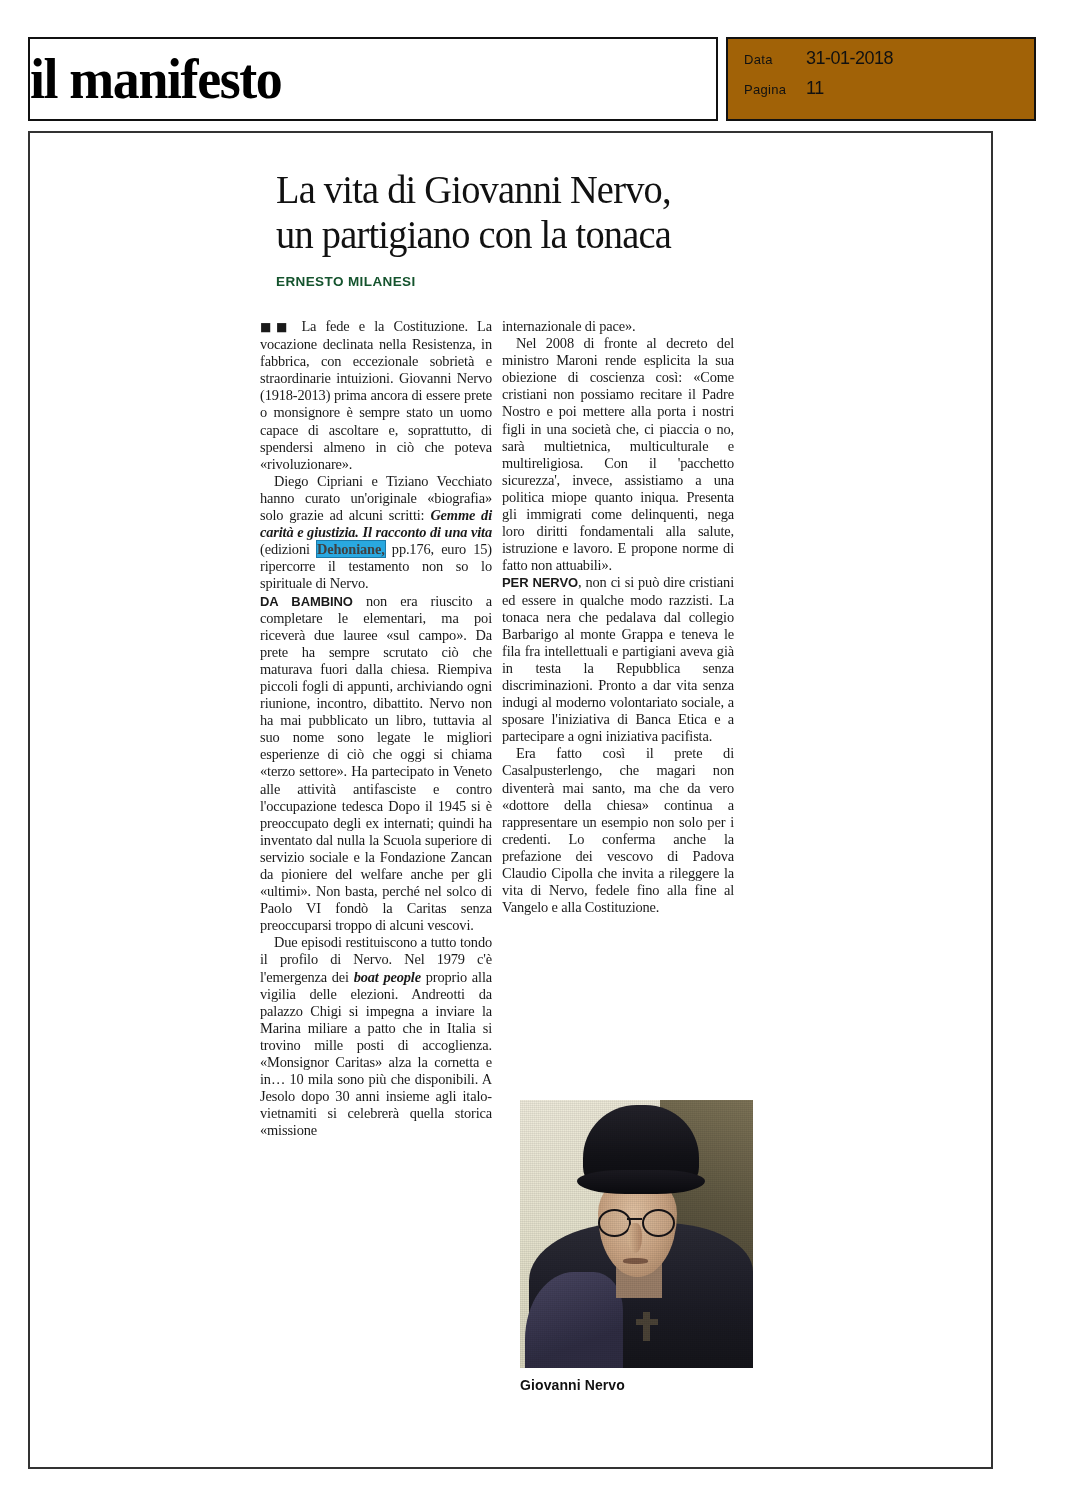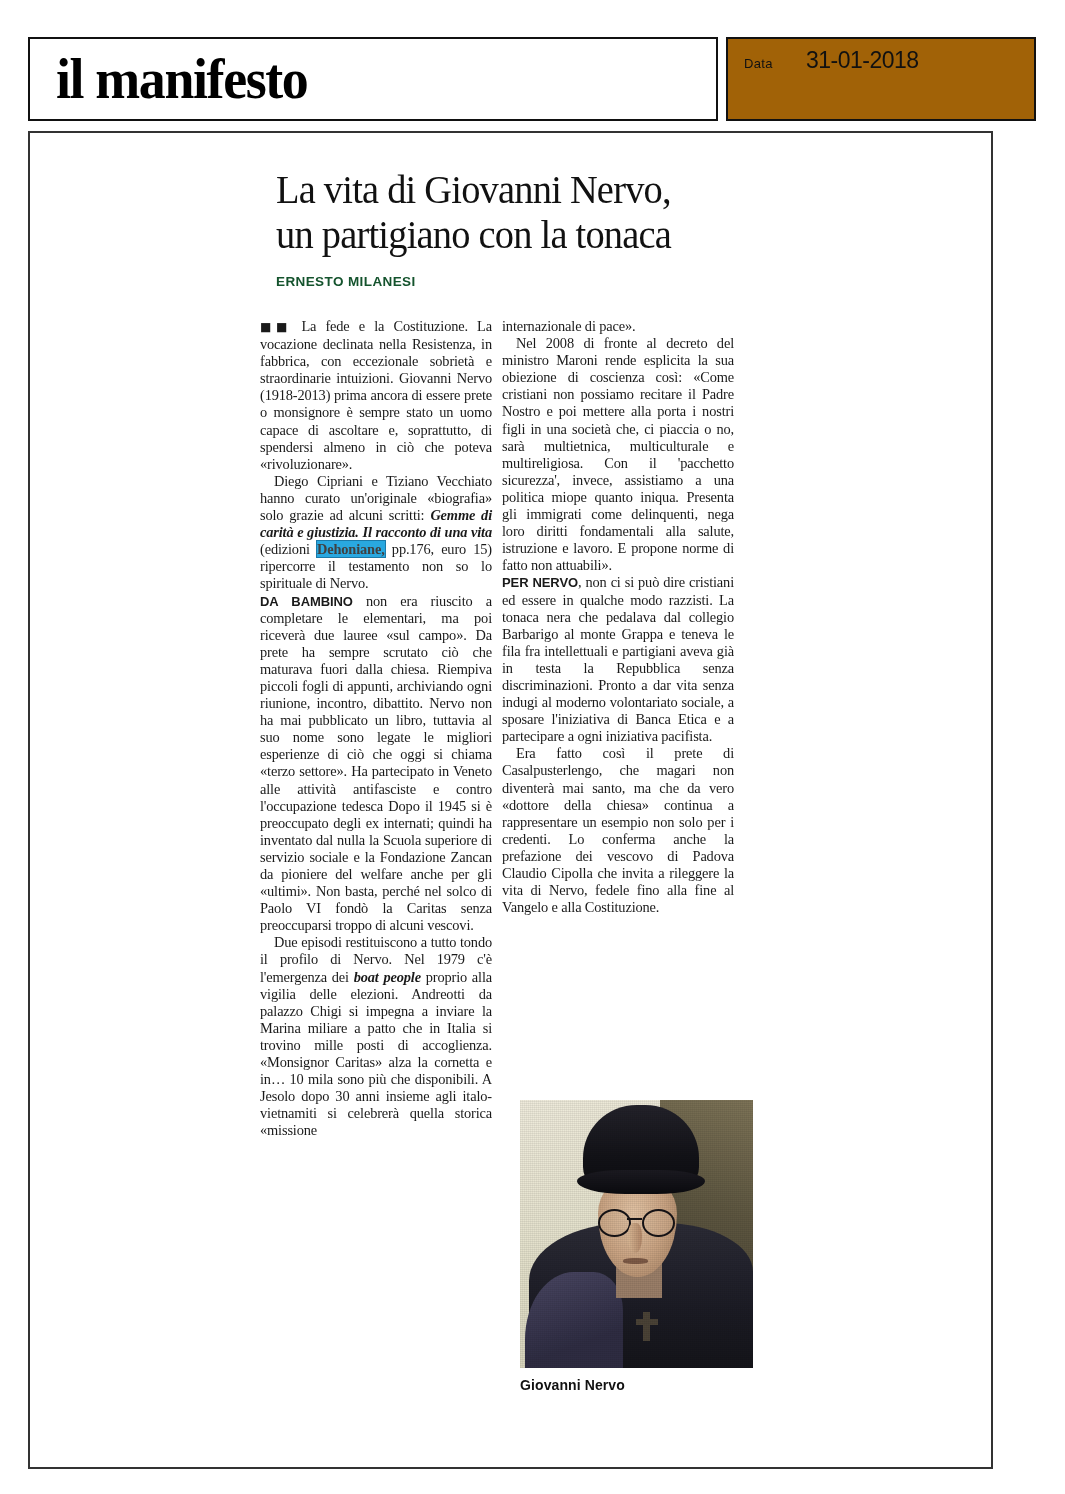--- a/index.html
+++ b/index.html
@@ -32,21 +32,20 @@
     height: 84px;
     display: flex;
     align-items: stretch;
   }
   .masthead-box {
     width: 690px;
     border: 2px solid #111;
     box-sizing: border-box;
     display: flex;
     align-items: center;
-    padding-left: 26px;
     background: #fff;
   }
   .masthead {
     font-family: "Liberation Serif", serif;
     font-weight: bold;
     font-size: 58px;
     letter-spacing: -1.5px;
     color: #000;
     line-height: 1;
     transform: scaleX(0.93);
@@ -67,21 +66,21 @@
   }
   .meta-label {
     font-family: "Liberation Sans", sans-serif;
     font-size: 13px;
     color: #111;
     width: 62px;
     letter-spacing: 0.3px;
   }
   .meta-value {
     font-family: "Liberation Sans", sans-serif;
-    font-size: 23px;
+    font-size: 18px;
     color: #111;
     letter-spacing: -0.5px;
     line-height: 1;
   }
 
   
   .content-frame {
     position: absolute;
     left: 28px;
     top: 131px;
@@ -330,20 +329,24 @@
 <div class="page">
 
   <div class="header">
     <div class="masthead-box">
       <div class="masthead">il manifesto</div>
     </div>
     <div class="meta-box">
       <div class="meta-row">
         <span class="meta-label">Data</span>
         <span class="meta-value">31-01-2018</span>
+      </div>
+      <div class="meta-row">
+        <span class="meta-label">Pagina</span>
+        <span class="meta-value">11</span>
       </div>
     </div>
   </div>
 
   <div class="content-frame"></div>
 
   <div class="article">
     <div class="headline">
       <span class="l1">La vita di Giovanni Nervo,</span>
       <span class="l2">un partigiano con la tonaca</span>

